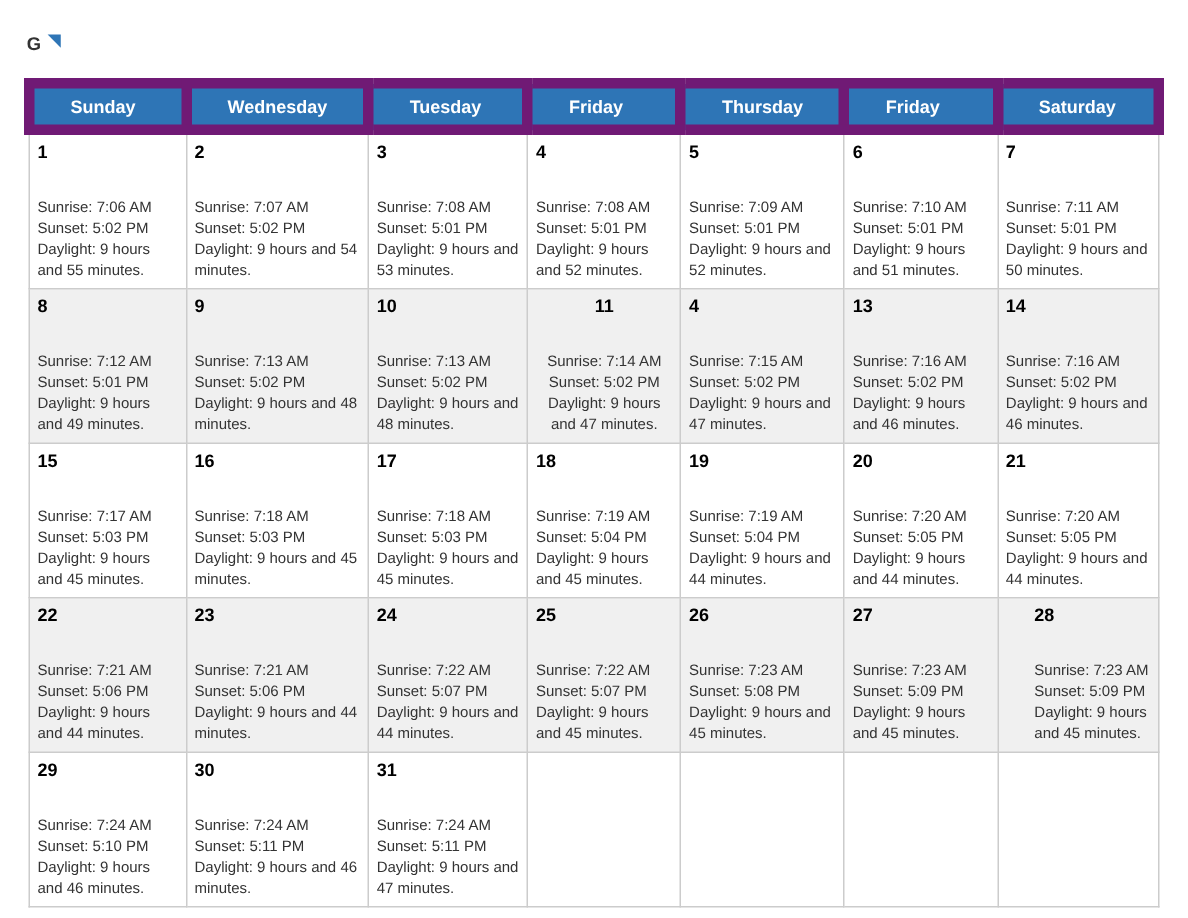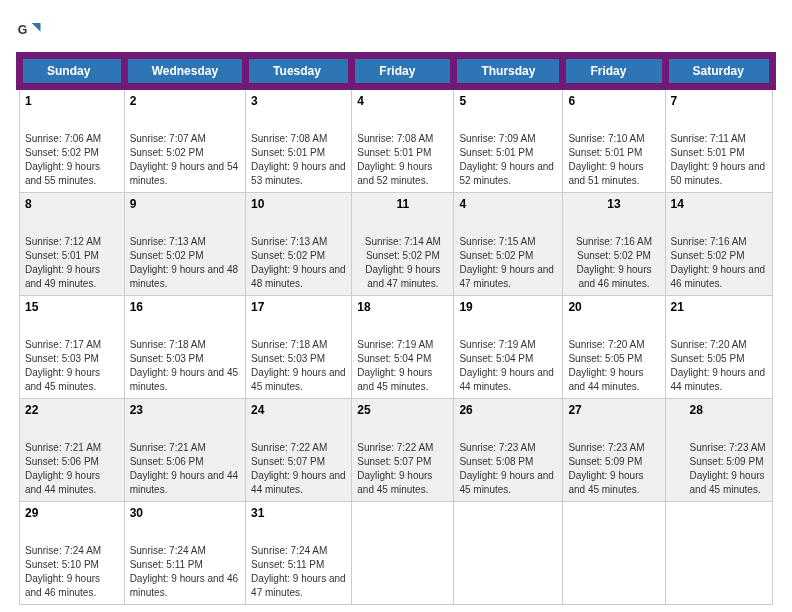--- a/index.html
+++ b/index.html
@@ -188,21 +188,21 @@
           <div class="day-detail">
             Sunrise: 7:14 AM<br>Sunset: 5:02 PM<br>Daylight: 9 hours and 47 minutes.
           </div>
         </td>
         <td style="background-color: rgb(240, 240, 240);">
           <span class="day-num">4</span>
           <div class="day-detail">
             Sunrise: 7:15 AM<br>Sunset: 5:02 PM<br>Daylight: 9 hours and 47 minutes.
           </div>
         </td>
-        <td style="background-color: rgb(240, 240, 240); text-align: center;">
+        <td style="background-color: rgb(240, 240, 240);">
           <span class="day-num">13</span>
           <div class="day-detail">
             Sunrise: 7:16 AM<br>Sunset: 5:02 PM<br>Daylight: 9 hours and 46 minutes.
           </div>
         </td>
         <td style="background-color: rgb(240, 240, 240);">
           <span class="day-num">14</span>
           <div class="day-detail">
             Sunrise: 7:16 AM<br>Sunset: 5:02 PM<br>Daylight: 9 hours and 46 minutes.
           </div>

